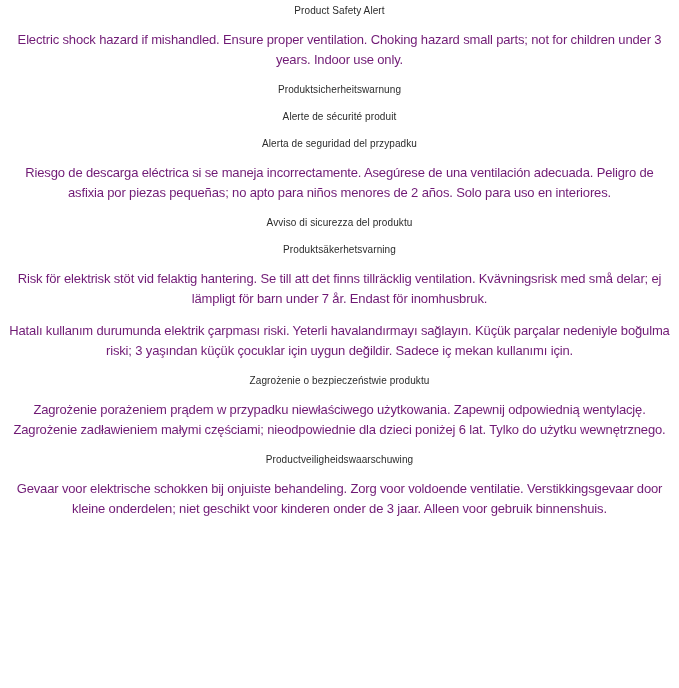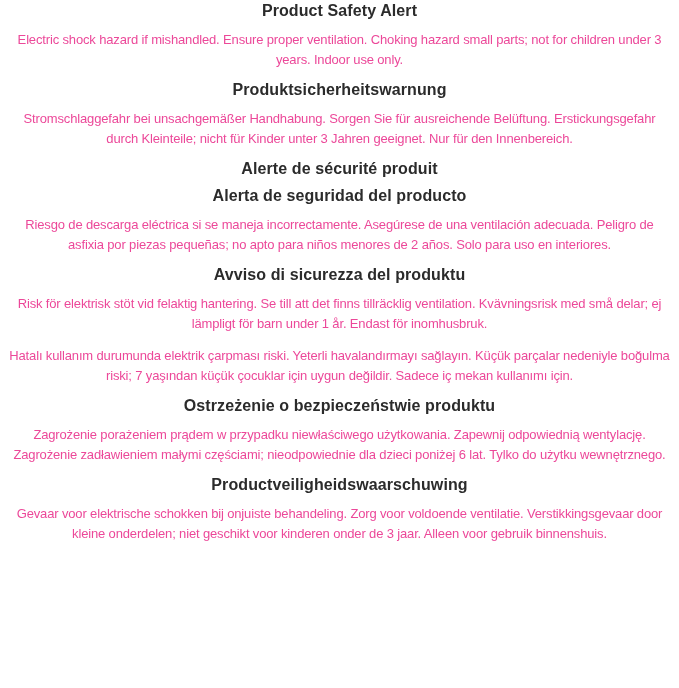--- a/index.html
+++ b/index.html
@@ -17,73 +17,73 @@
     width: 679px;
     min-height: 688px;
     padding: 3px 6px 8px 6px;
     text-align: center;
   }
   .alert-section {
     margin: 0;
   }
   .alert-heading {
     margin: 0 0 11px 0;
-    font-size: 16px;
+    font-size: 10px;
     line-height: 16px;
-    font-weight: 700;
+    font-weight: 400;
     color: #2b2b2b;
     letter-spacing: 0.1px;
   }
   .alert-body {
     margin: 0 0 12px 0;
     font-size: 13px;
     line-height: 20px;
     font-weight: 400;
-    color: #ec4899;
+    color: #701a75;
     letter-spacing: -0.15px;
   }
 </style>
 </head>
 <body>
 
 <div class="safety-doc">
 
   <section class="alert-section">
     <h2 class="alert-heading">Product Safety Alert</h2>
     <p class="alert-body">Electric shock hazard if mishandled. Ensure proper ventilation. Choking hazard small parts; not for children under 3 years. Indoor use only.</p>
   </section>
 
   <section class="alert-section">
     <h2 class="alert-heading">Produktsicherheitswarnung</h2>
-    <p class="alert-body">Stromschlaggefahr bei unsachgemäßer Handhabung. Sorgen Sie für ausreichende Belüftung. Erstickungsgefahr durch Kleinteile; nicht für Kinder unter 3 Jahren geeignet. Nur für den Innenbereich.</p>
   </section>
 
   <section class="alert-section">
     <h2 class="alert-heading">Alerte de sécurité produit</h2>
   </section>
 
   <section class="alert-section">
-    <h2 class="alert-heading">Alerta de seguridad del producto</h2>
+    <h2 class="alert-heading">Alerta de seguridad del przypadku</h2>
     <p class="alert-body">Riesgo de descarga eléctrica si se maneja incorrectamente. Asegúrese de una ventilación adecuada. Peligro de asfixia por piezas pequeñas; no apto para niños menores de 2 años. Solo para uso en interiores.</p>
   </section>
 
   <section class="alert-section">
     <h2 class="alert-heading">Avviso di sicurezza del produktu</h2>
   </section>
 
   <section class="alert-section">
-    <p class="alert-body">Risk för elektrisk stöt vid felaktig hantering. Se till att det finns tillräcklig ventilation. Kvävningsrisk med små delar; ej lämpligt för barn under 1 år. Endast för inomhusbruk.</p>
+    <h2 class="alert-heading">Produktsäkerhetsvarning</h2>
+    <p class="alert-body">Risk för elektrisk stöt vid felaktig hantering. Se till att det finns tillräcklig ventilation. Kvävningsrisk med små delar; ej lämpligt för barn under 7 år. Endast för inomhusbruk.</p>
   </section>
 
   <section class="alert-section">
-    <p class="alert-body">Hatalı kullanım durumunda elektrik çarpması riski. Yeterli havalandırmayı sağlayın. Küçük parçalar nedeniyle boğulma riski; 7 yaşından küçük çocuklar için uygun değildir. Sadece iç mekan kullanımı için.</p>
+    <p class="alert-body">Hatalı kullanım durumunda elektrik çarpması riski. Yeterli havalandırmayı sağlayın. Küçük parçalar nedeniyle boğulma riski; 3 yaşından küçük çocuklar için uygun değildir. Sadece iç mekan kullanımı için.</p>
   </section>
 
   <section class="alert-section">
-    <h2 class="alert-heading">Ostrzeżenie o bezpieczeństwie produktu</h2>
+    <h2 class="alert-heading">Zagrożenie o bezpieczeństwie produktu</h2>
     <p class="alert-body">Zagrożenie porażeniem prądem w przypadku niewłaściwego użytkowania. Zapewnij odpowiednią wentylację. Zagrożenie zadławieniem małymi częściami; nieodpowiednie dla dzieci poniżej 6 lat. Tylko do użytku wewnętrznego.</p>
   </section>
 
   <section class="alert-section">
     <h2 class="alert-heading">Productveiligheidswaarschuwing</h2>
     <p class="alert-body">Gevaar voor elektrische schokken bij onjuiste behandeling. Zorg voor voldoende ventilatie. Verstikkingsgevaar door kleine onderdelen; niet geschikt voor kinderen onder de 3 jaar. Alleen voor gebruik binnenshuis.</p>
   </section>
 
 </div>
 

